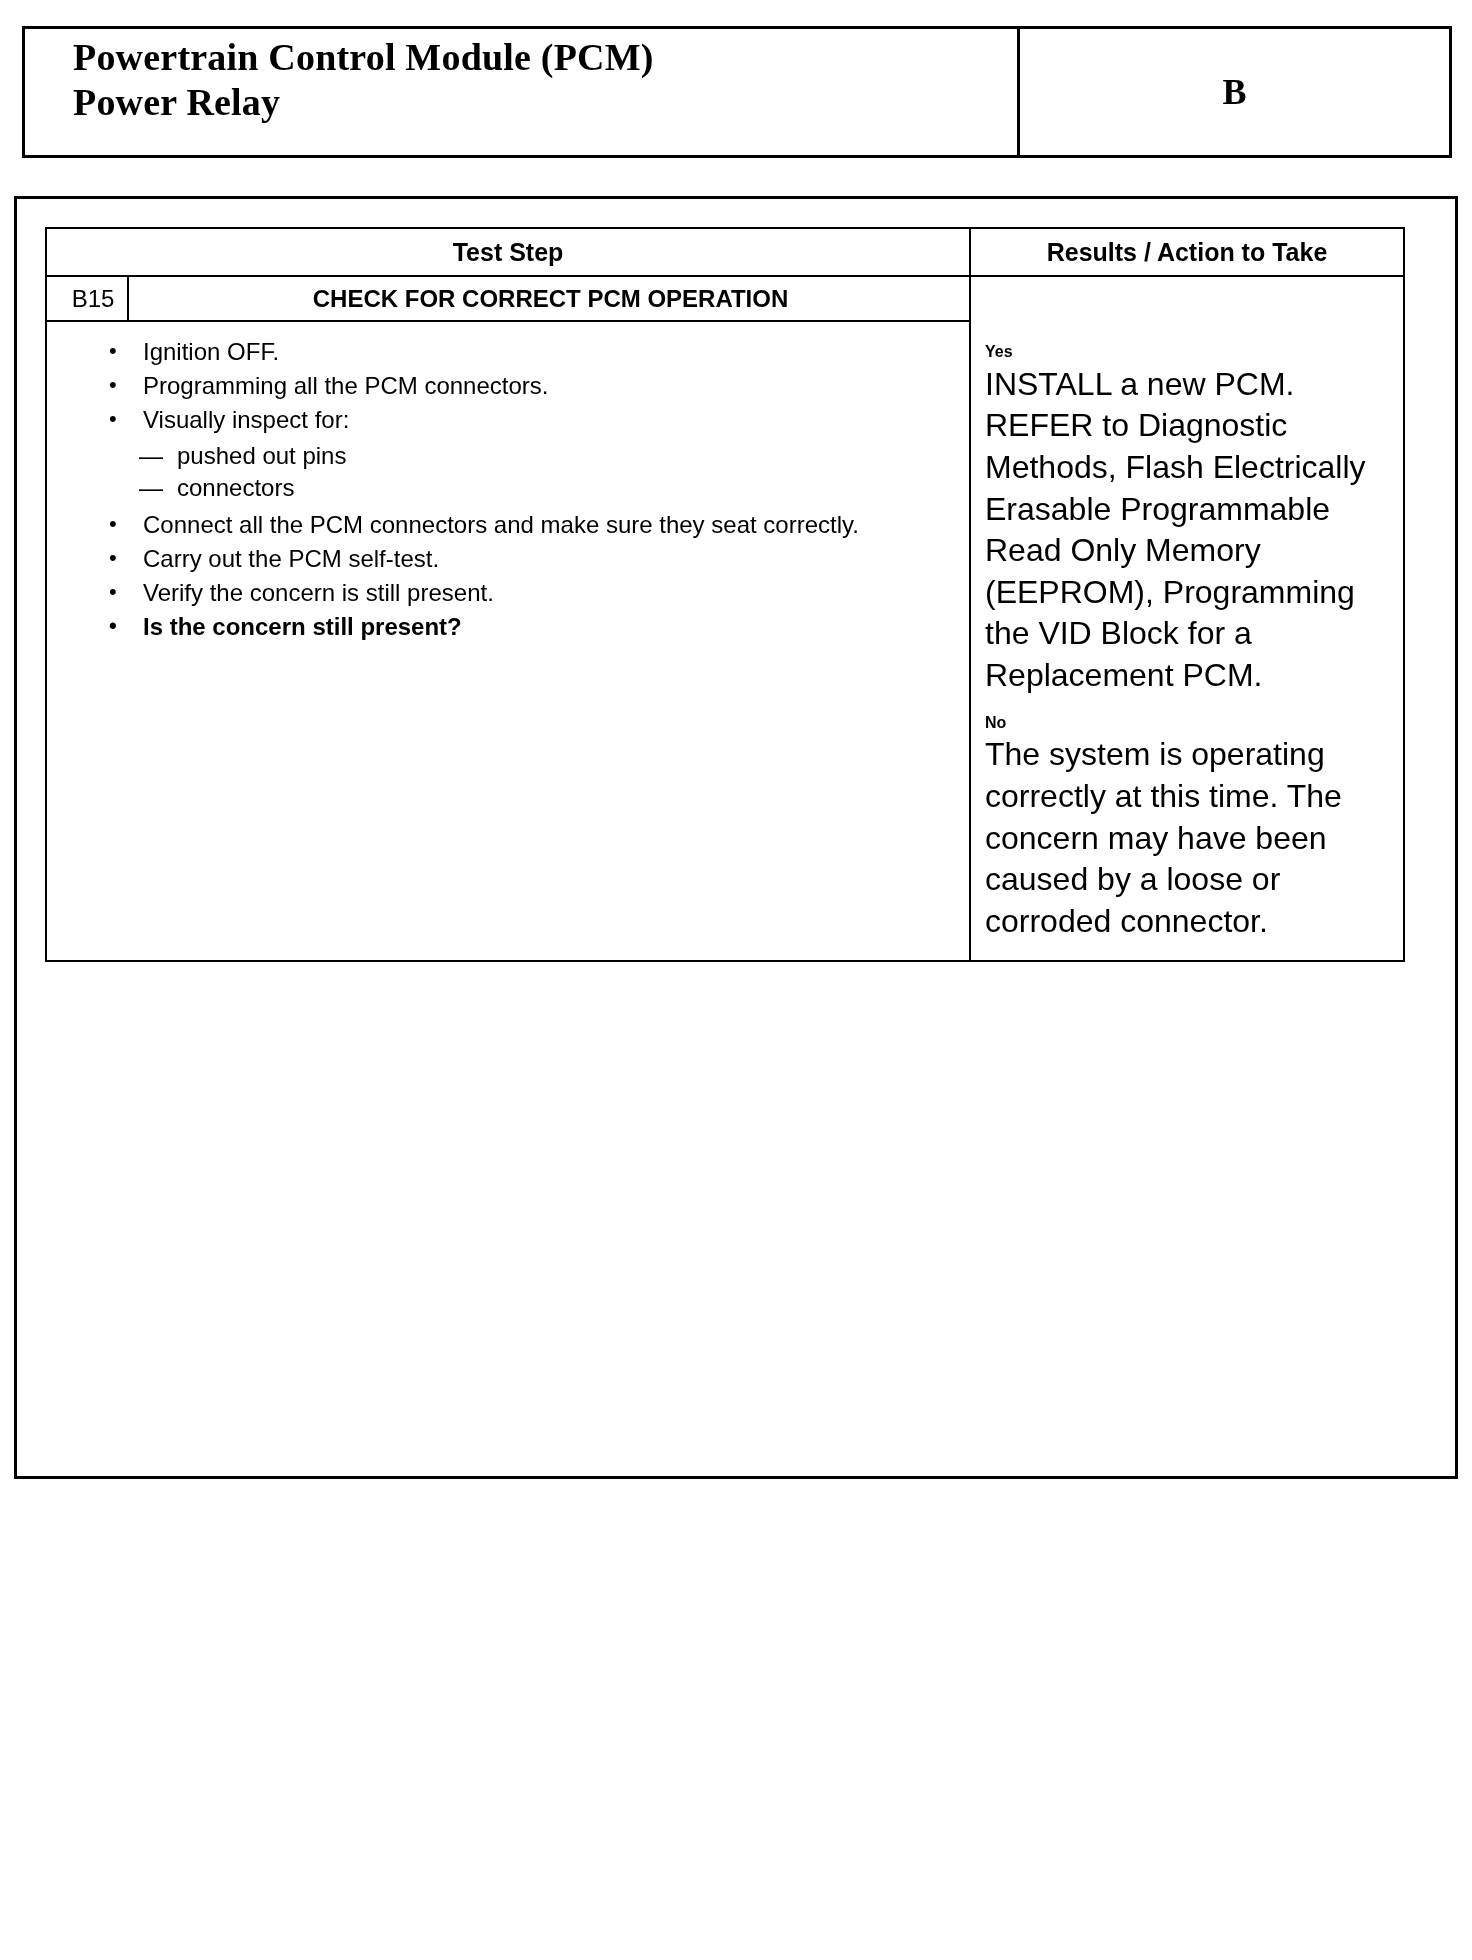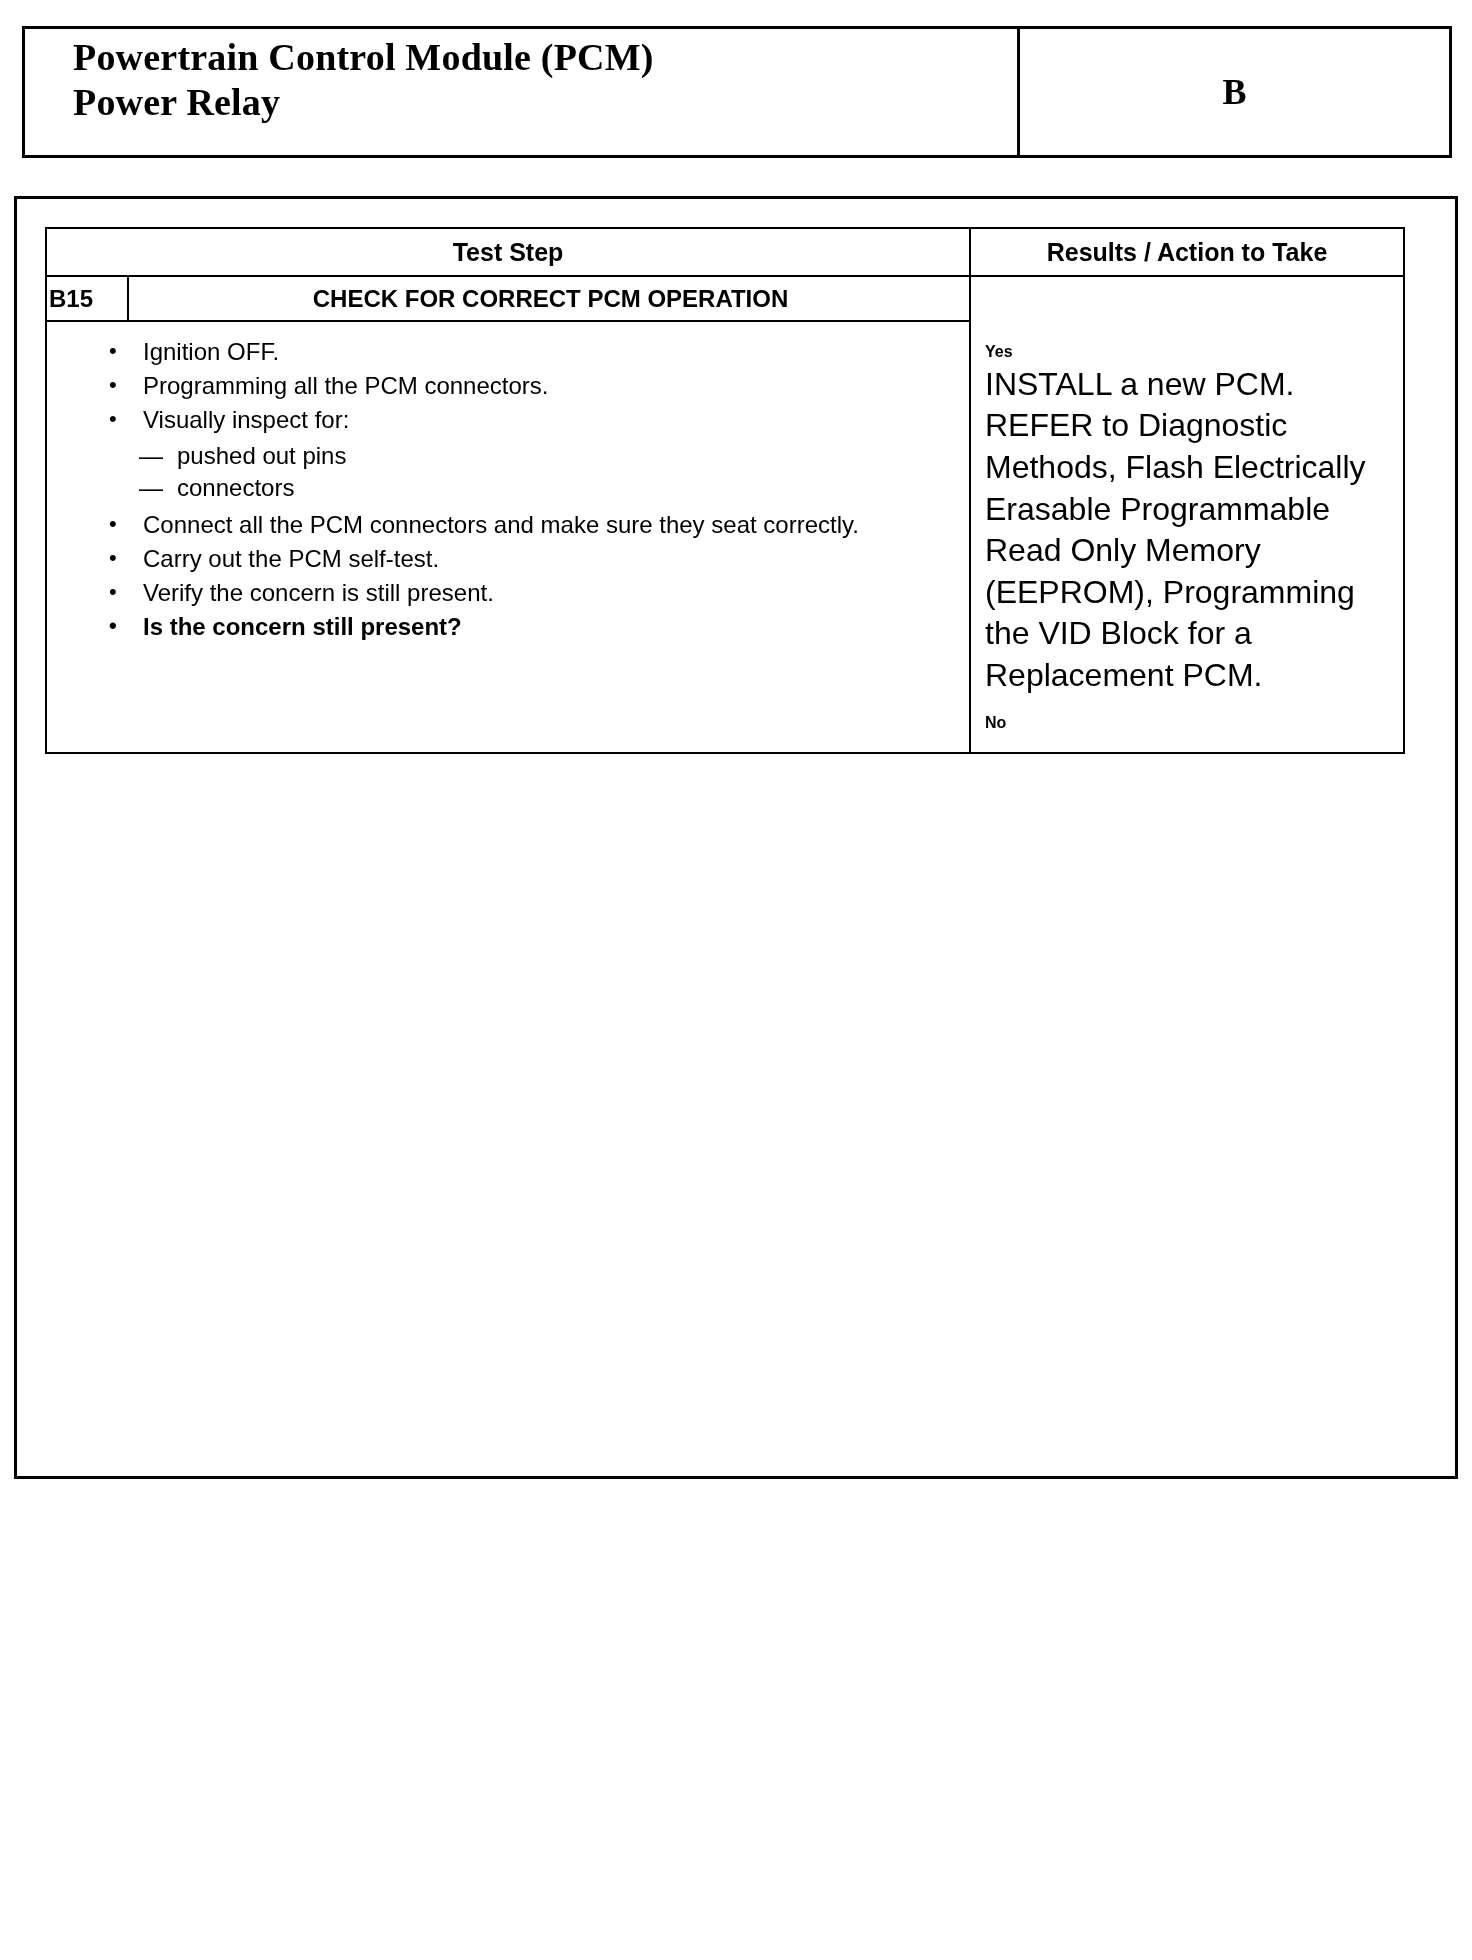--- a/index.html
+++ b/index.html
@@ -113,24 +113,24 @@
   
   .step-row .col-left {
     display: flex;
     border-bottom: 2px solid #000;
     padding: 0;
   }
   .step-id {
     flex: 0 0 82px;
     border-right: 2px solid #000;
     box-sizing: border-box;
-    text-align: left;
-    font-weight: bold;
-    font-size: 24px;
-    padding: 8px 0 7px 2px;
+    text-align: center;
+    font-weight: normal;
+    font-size: 24px;
+    padding: 8px 0 7px 12px;
   }
   .step-title {
     flex: 1 1 auto;
     font-weight: bold;
     font-size: 24px;
     padding: 8px 0 7px 3px;
     box-sizing: border-box;
     text-align: center;
   }
   .step-row .col-right {
@@ -277,19 +277,20 @@
               <span class="bullet">•</span>
               <span>Is the concern still present?</span>
             </li>
           </ul>
         </div>
 
         <div class="col-right">
           <p class="result-head">Yes</p>
           <p class="result-text">INSTALL a new PCM. REFER to Diagnostic Methods, Flash Electrically Erasable Programmable Read Only Memory (EEPROM), Programming the VID Block for a Replacement PCM.</p>
           <p class="result-head">No</p>
+          <p class="result-text last">The system is operating correctly at this time. The concern may have been caused by a loose or corroded connector.</p>
         </div>
       </div>
 
     </div>
   </div>
 
 </div>
 
 </body></html>

